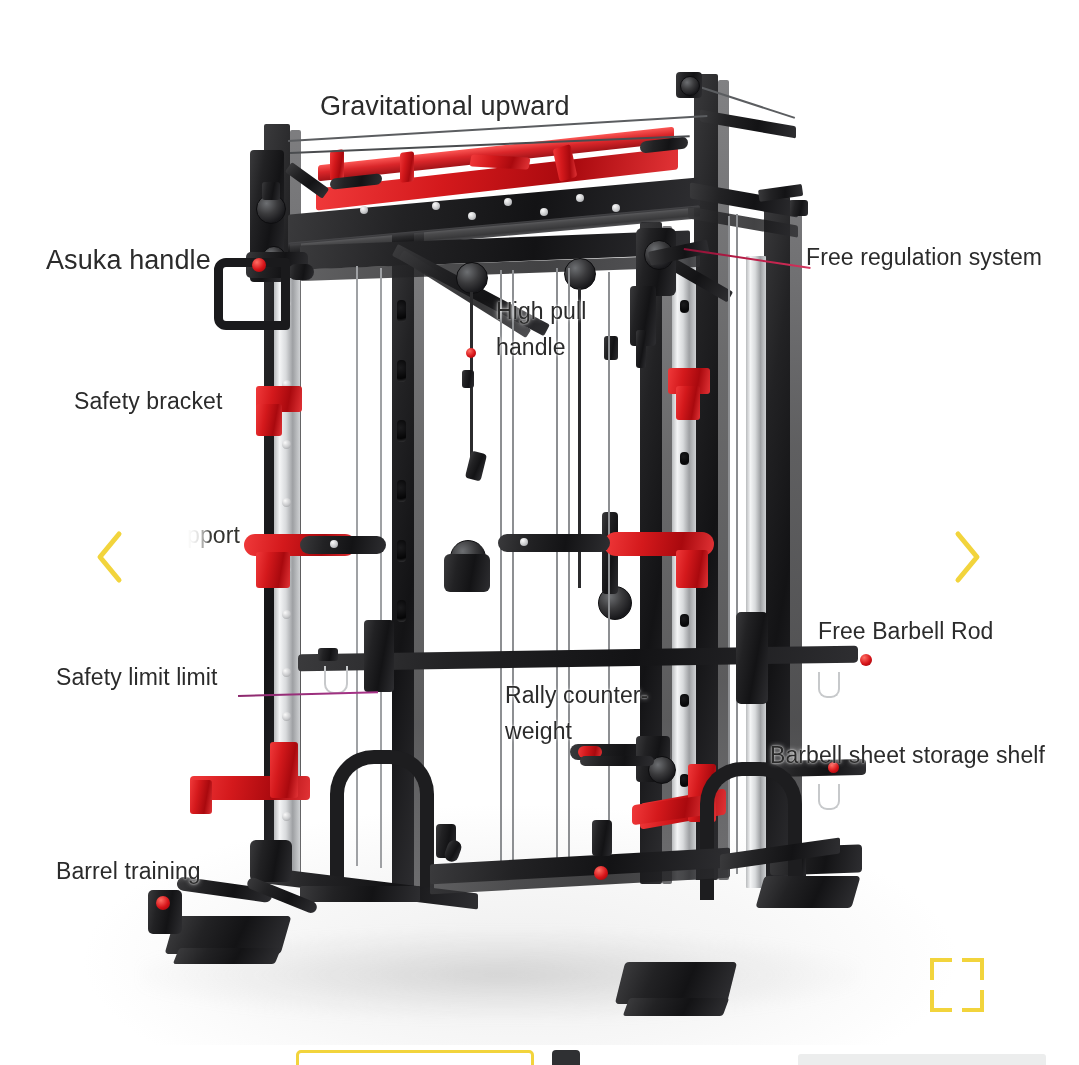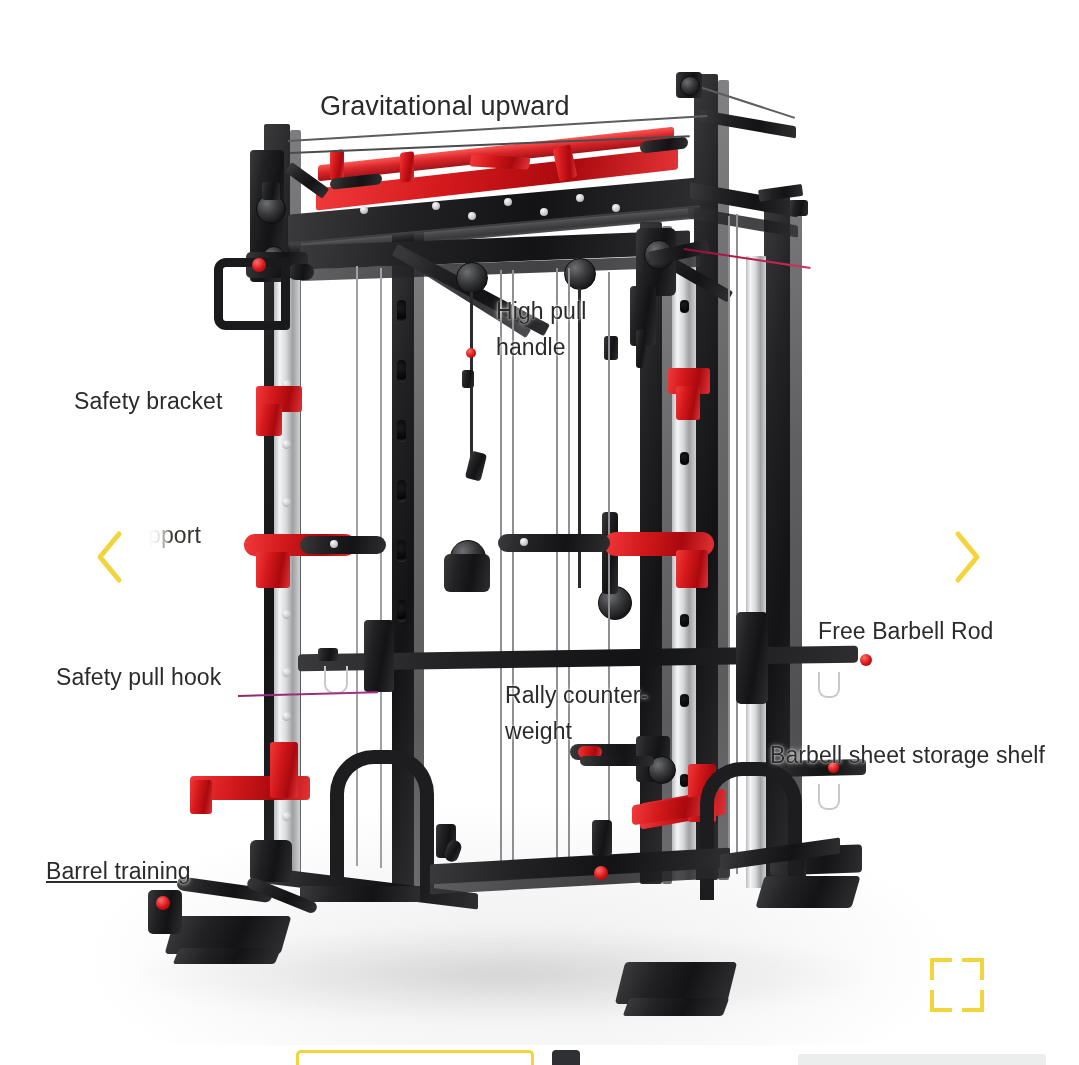--- a/index.html
+++ b/index.html
@@ -90,20 +90,21 @@
     letter-spacing: 0.1px;
     line-height: 1.55;
     white-space: pre-line;
     text-shadow: 0 0 2px rgba(255,255,255,0.95), 0 0 5px rgba(255,255,255,0.85);
   }
   .lbl.big { font-size: 27px; }
   .lbl.faded {
     color: #33332f;
     -webkit-mask-image: linear-gradient(90deg, rgba(0,0,0,0) 0%, rgba(0,0,0,0.15) 22%, rgba(0,0,0,1) 46%, rgba(0,0,0,1) 100%);
             mask-image: linear-gradient(90deg, rgba(0,0,0,0) 0%, rgba(0,0,0,0.15) 22%, rgba(0,0,0,1) 46%, rgba(0,0,0,1) 100%);
+            margin-left: 39px;
   }
   .leader {
     position:absolute;
     height: 2px;
     transform-origin: 0 0;
   }
   .leader.crimson { background: linear-gradient(90deg,#8e1035 0%, #c01f4a 60%, #d2335c 100%); }
   .leader.violet  { background: linear-gradient(90deg,#8d2a6e 0%, #a8348a 100%); }
 
   
@@ -346,40 +347,42 @@
       <div class="pc blk" style="left:676px;top:72px;width:26px;height:26px;border-radius:4px;"></div>
       <div class="pc pulley" style="left:680px;top:76px;width:18px;height:18px;"></div>
       <div class="pc blk" style="left:758px;top:190px;width:44px;height:12px;transform:rotate(-8deg);transform-origin:0 0;"></div>
     </div>
 
     <div class="leader crimson" style="left:684px;top:248px;width:128px;transform:rotate(8.5deg);"></div>
     <div class="leader violet" style="left:238px;top:695px;width:140px;transform:rotate(-1.5deg);"></div>
 
     <div class="lbl big" style="left:320px;top:86px;">Gravitational upward</div>
 
-
+    <div class="lbl big" style="left:46px;top:240px;">Asuka handle</div>
+
+    <div class="lbl" style="left:806px;top:240px;">Free regulation system</div>
 
     <div class="lbl" style="left:496px;top:294px;">High pull
 handle</div>
 
     <div class="lbl" style="left:74px;top:384px;">Safety bracket</div>
 
     <div class="lbl faded" style="left:148px;top:518px;">pport</div>
 
-    <div class="lbl" style="left:56px;top:660px;">Safety pull hook</div>
+    <div class="lbl" style="left:56px;top:660px;">Safety limit limit</div>
 
     <div class="lbl" style="left:818px;top:614px;">Free Barbell Rod</div>
 
     <div class="lbl" style="left:470px;top:678px;margin-left:35px;">Rally counter-
 weight</div>
 
 
     <div class="lbl" style="left:770px;top:738px;">Barbell sheet storage shelf</div>
 
-    <div class="lbl" style="left:46px;top:854px;text-decoration:underline;">Barrel training</div>
+    <div class="lbl" style="left:56px;top:854px;">Barrel training</div>
 
   </div>
 
   <div class="chev" style="left:92px;top:528px;">
     <svg viewBox="0 0 34 58">
       <polyline points="27,6 8,29 27,52" fill="none" stroke="#f2d43c" stroke-width="5" stroke-linecap="round" stroke-linejoin="round"></polyline>
     </svg>
   </div>
 
   <div class="chev" style="left:950px;top:528px;">

